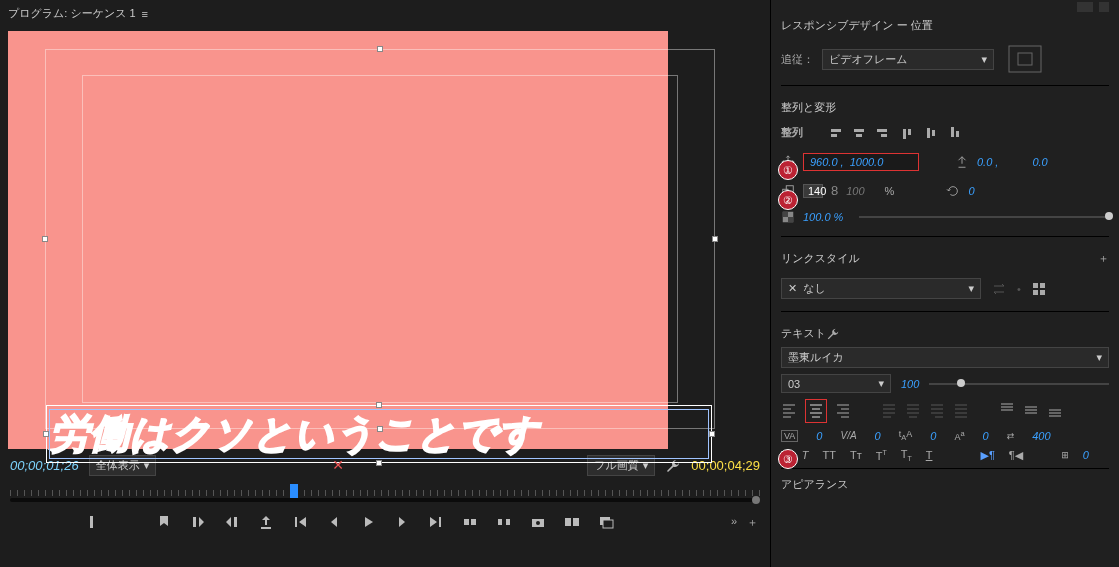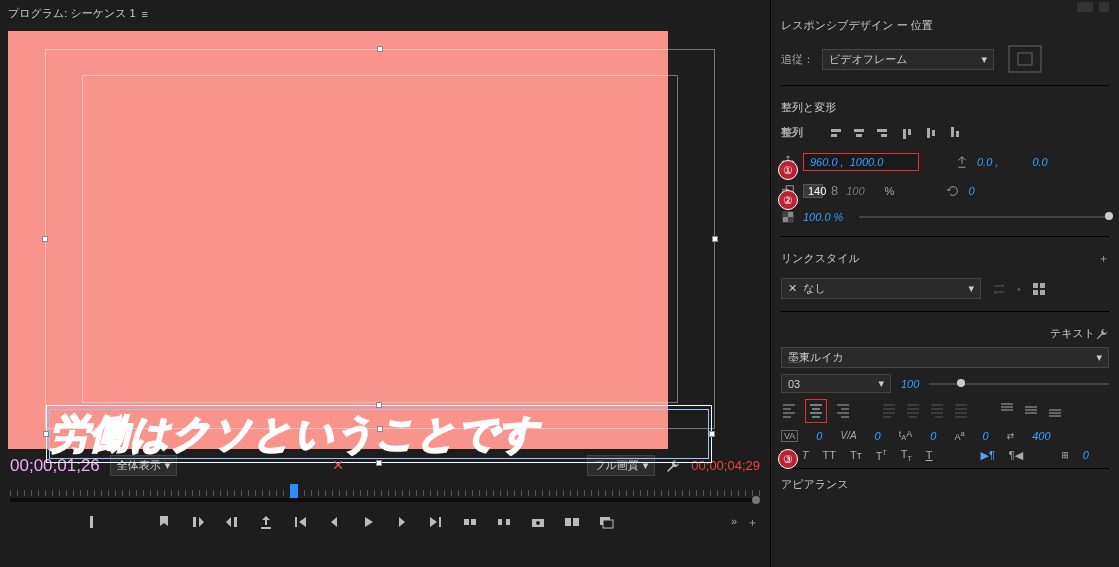--- a/index.html
+++ b/index.html
@@ -17,21 +17,21 @@
 .text-bbox-inner { position:absolute; left:41px; top:378px; width:660px; height:50px; border:1px solid #a0c4ff; }
 .handle { position:absolute; width:6px; height:6px; background:#fff; border:1px solid #888; }
 .h-tc  { left:50%; top:-4px; transform:translateX(-50%);}
 .h-bc  { left:50%; bottom:-4px; transform:translateX(-50%);}
 .h-lc  { left:-4px; top:50%; transform:translateY(-50%);}
 .h-rc  { right:-4px; top:50%; transform:translateY(-50%);}
 .subtitle { position:absolute; left:42px; top:376px; width:658px; color:#fff; font-weight:900; font-size:39px; font-style:italic; letter-spacing:1px; white-space:nowrap; -webkit-text-stroke:2px #fff; font-family:"Yu Gothic","Meiryo",sans-serif; }
 .anchor-mark { position:absolute; left:50%; top:426px; transform:translateX(-50%); color:#e55; font-size:14px; }
 
 .timebar { display:flex; align-items:center; padding:6px 10px; gap:10px; }
-.tc-blue { color:#f0abfc; font-size:17px; }
+.tc-blue { color:#7dd3fc; font-size:13px;font-style:italic; }
 .sel { background:#2d2d2d; border:1px solid #444; color:#ccc; font-size:11px; padding:2px 6px; display:flex; align-items:center; gap:4px; }
 .flex-spacer{flex:1;}
 
 .ruler { margin:2px 10px 0 10px; height:22px; position:relative; }
 .ticks { position:absolute; top:6px; left:0; right:0; height:6px; background:repeating-linear-gradient(90deg,#555 0,#555 1px,transparent 1px,transparent 7px); }
 .ruler-track { position:absolute; top:14px; left:0; right:0; height:4px; background:#0b0b0b; border-radius:2px; }
 .ruler-knob { position:absolute; top:12px; right:0; width:8px; height:8px; border-radius:50%; background:#777; }
 .playhead { position:absolute; top:0; left:280px; width:8px; height:14px; background:#2a8dff; }
 
 .toolbar-bottom { display:flex; align-items:center; justify-content:center; gap:18px; padding:8px 0 0 0; }
@@ -97,21 +97,21 @@
       <div class="flex-spacer"></div>
       <div class="sel">
         <span>フル画質</span>
           <span>▾</span>
       </div>
       <span>
         <svg class="tb-ico" viewBox="0 0 16 16">
             <path fill="currentColor" d="M14 5a4 4 0 0 1-5.5 3.7L3 14l-1-1 5.3-5.5A4 4 0 0 1 11 2l-2 2 1 2 2 1 2-2z"></path>
           </svg>
       </span>
-      <span style="color:#ef4444;font-size:13px;">00;00;04;29</span>
+      <span style="color:#fde047;font-size:13px;">00;00;04;29</span>
     </div>
 
     <div class="ruler">
       <div class="ticks"></div>
       <div class="ruler-track"></div>
       <div class="ruler-knob"></div>
       <div class="playhead"></div>
     </div>
 
     <div class="toolbar-bottom">
@@ -338,21 +338,21 @@
               <rect x="2" y="2" width="5" height="5" fill="#aaa"></rect>
               <rect x="9" y="2" width="5" height="5" fill="#aaa"></rect>
               <rect x="2" y="9" width="5" height="5" fill="#aaa"></rect>
               <rect x="9" y="9" width="5" height="5" fill="#aaa"></rect>
             </svg>
           </span>
       </div>
     </div>
 
     <div class="ri-sec">
-      <div class="panel-row" style="justify-content:flex-end;">
+      <div class="panel-row" style="justify-content:flex-start;">
         <span class="panel-title">テキスト</span>
         <span>
             <svg width="14" height="14" viewBox="0 0 16 16">
               <path fill="#aaa" d="M14 5a4 4 0 0 1-5.5 3.7L3 14l-1-1 5.3-5.5A4 4 0 0 1 11 2l-2 2 1 2 2 1 2-2z"></path>
             </svg>
           </span>
       </div>
       <div class="dropdown" style="width:100%;">
         <span>墨東ルイカ</span>
           <span>▾</span>

